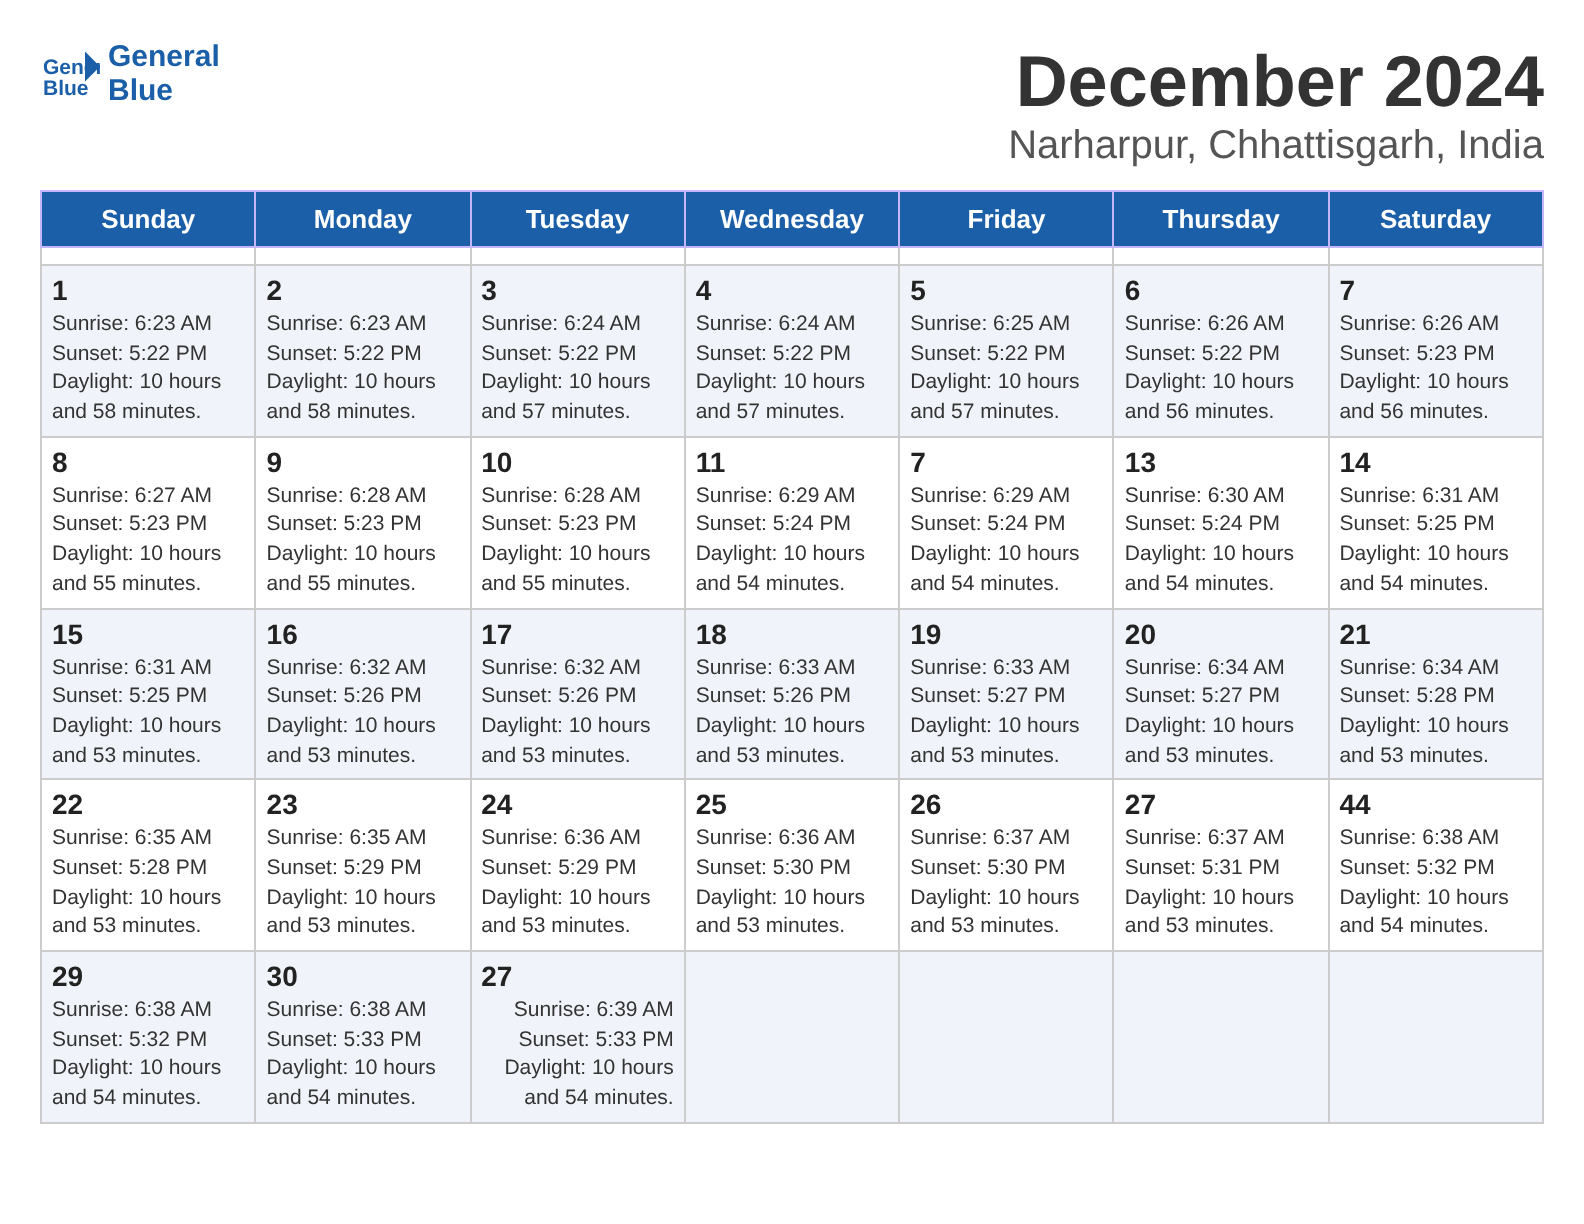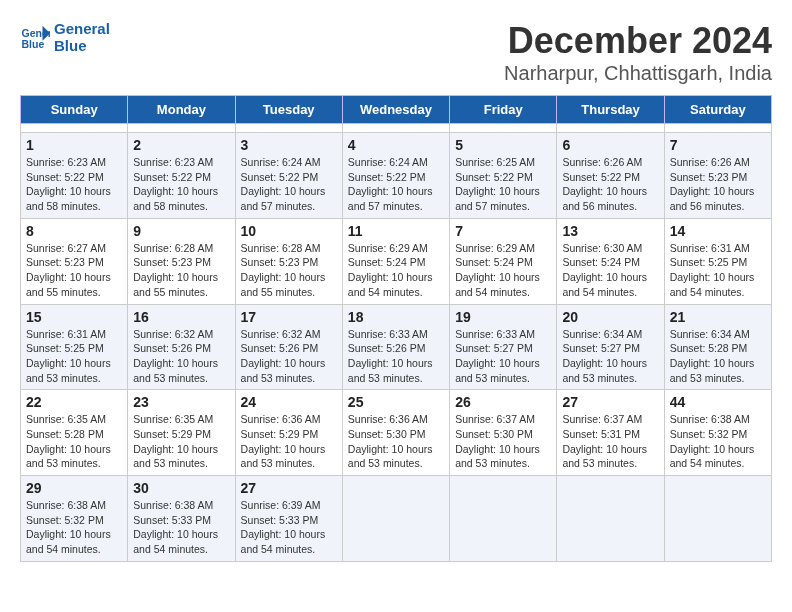--- a/index.html
+++ b/index.html
@@ -336,21 +336,21 @@
         </td>
         <td>
           <span class="day-num">30</span>
           <div class="day-info" style="white-space: pre-line;">Sunrise: 6:38 AM
 Sunset: 5:33 PM
 Daylight: 10 hours
 and 54 minutes.</div>
         </td>
         <td>
           <span class="day-num">27</span>
-          <div class="day-info" style="white-space: pre-line;">Sunrise: 6:39 AM
+          <div class="day-info" style="white-space: pre-line; text-align: right;">Sunrise: 6:39 AM
 Sunset: 5:33 PM
 Daylight: 10 hours
 and 54 minutes.</div>
         </td>
         <td class="empty-cell"></td>
         <td class="empty-cell"></td>
         <td class="empty-cell"></td>
         <td class="empty-cell"></td>
       </tr>
     </tbody>

